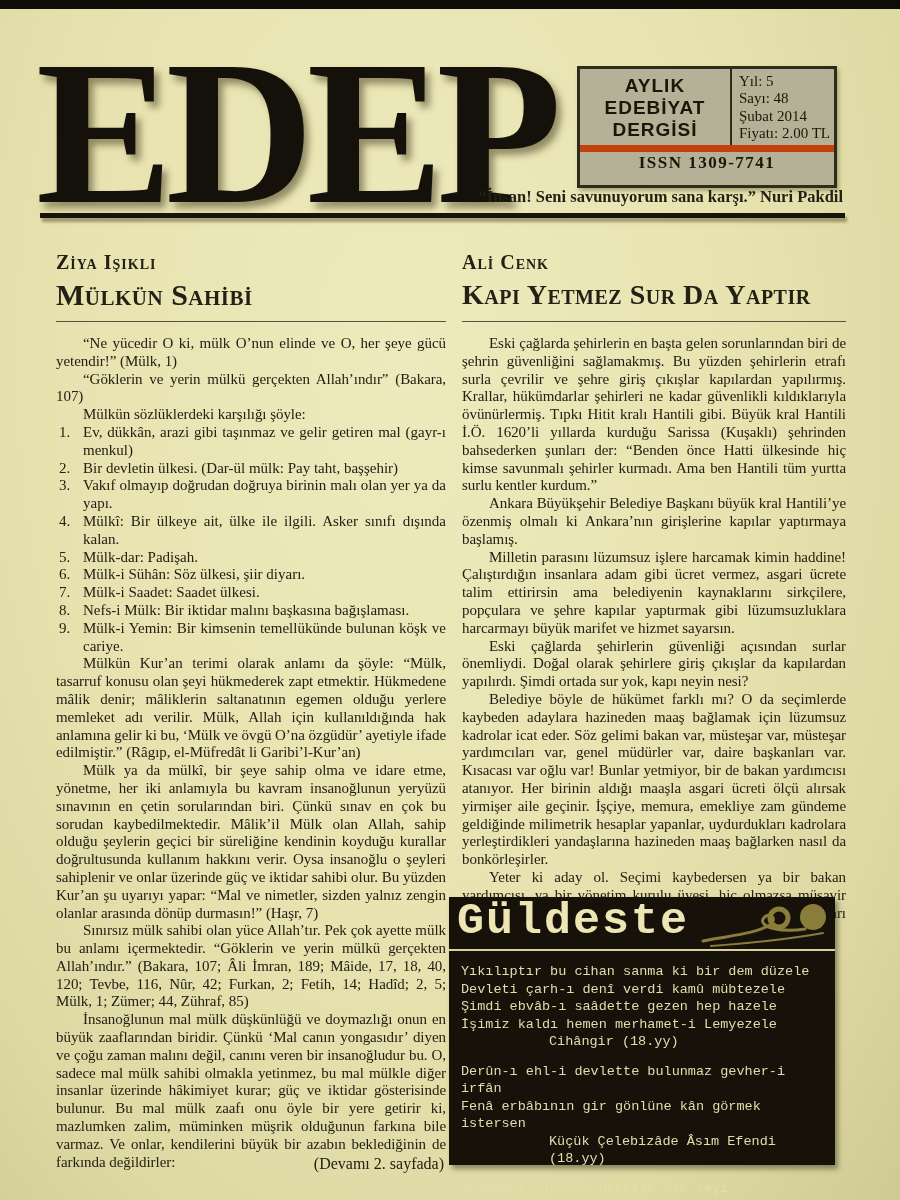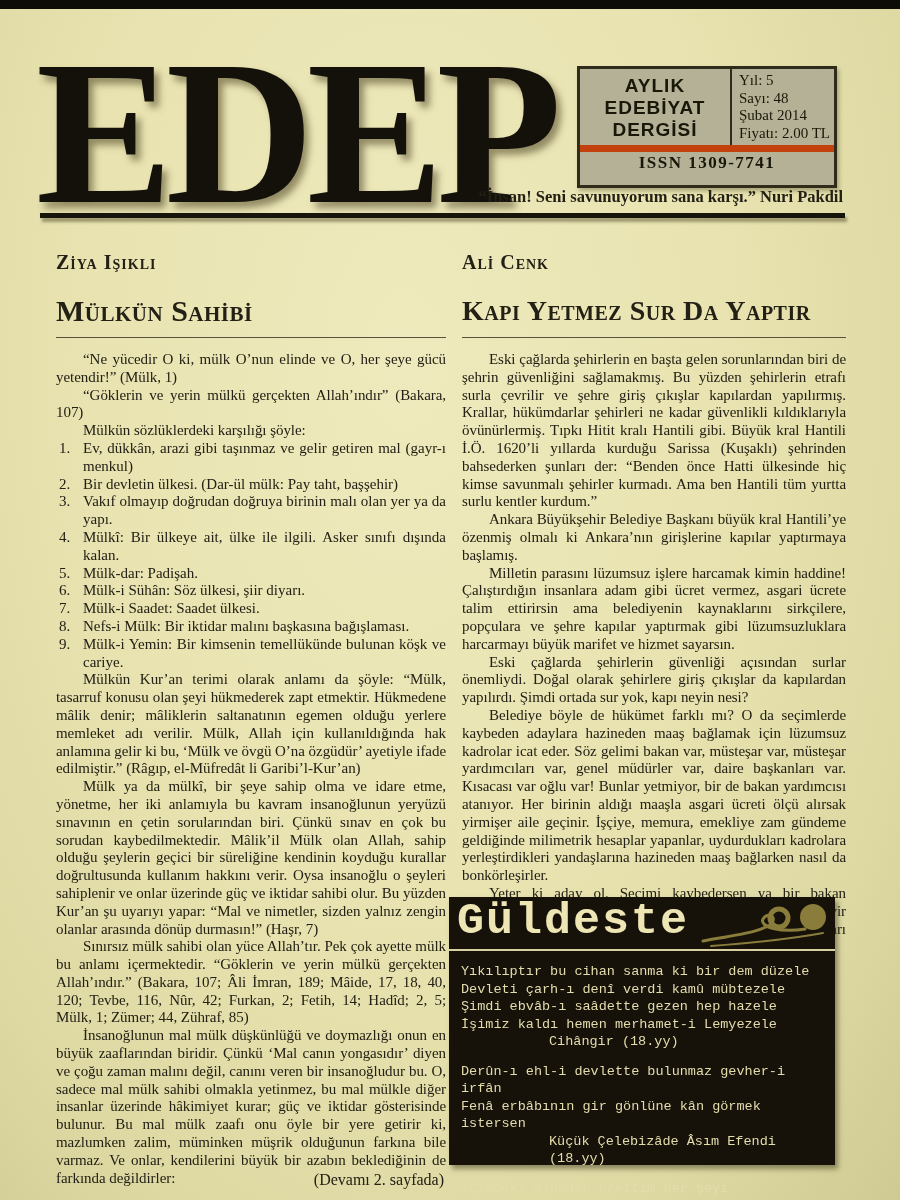--- a/index.html
+++ b/index.html
@@ -15,37 +15,37 @@
   .logo{
     position:absolute;left:36px;top:30px;
     font-family:"Liberation Serif", serif;font-weight:700;
     font-size:205px;line-height:205px;letter-spacing:-7px;color:#14110a;
     text-shadow:5px 6px 7px rgba(72,64,32,.55);
   }
   .head-rule{position:absolute;left:40px;top:213px;width:805px;height:5px;background:#17140c;
     box-shadow:2px 4px 3px rgba(95,88,55,.55);}
   .mastbox{position:absolute;left:577px;top:66px;width:254px;background:#b5b197;
     border:3px solid #2f2c1c;box-shadow:2px 3px 4px rgba(80,74,40,.4);}
-  .mast-top{display:flex;align-items:flex-start;}
+  .mast-top{display:flex;align-items:center;}
   .mast-type{width:146px;border-right:2px solid #2f2c1c;padding:6px 2px 4px;
     font-family:"Liberation Sans", sans-serif;font-weight:bold;font-size:19px;line-height:22px;
     text-align:center;letter-spacing:1px;white-space:pre-line;color:#191708;}
   .mast-meta{flex:1;padding:3px 0 2px 7px;font-size:15px;line-height:17.5px;white-space:pre-line;color:#191708;}
   .issn{border-top:7px solid #c2410c;text-align:center;font-weight:bold;font-size:17px;
     letter-spacing:1.5px;padding:1px 0 12px;color:#191708;}
   .motto{position:absolute;top:187px;right:57px;font-size:16.5px;white-space:nowrap;}
   .motto-quote{font-weight:bold;}
   .motto-author{font-weight:bold;}
 
   
   .col{position:absolute;top:250px;}
   .col-left{left:56px;width:390px;}
   .col-right{left:462px;width:384px;}
   .author{font-variant:small-caps;font-weight:bold;font-size:20px;line-height:24px;letter-spacing:1px;}
-  .title{font-variant:small-caps;font-weight:bold;font-size:30px;line-height:34px;margin:20px 0 0;
+  .title{font-variant:small-caps;font-weight:bold;font-size:30px;line-height:34px;margin:4px 0 0;
     letter-spacing:.5px;white-space:nowrap;}
   .title-right{font-size:28px;}
   .col-rule{border-bottom:1.5px solid #56523c;margin-top:9px;margin-bottom:13px;}
   .body p{margin:0;text-indent:27px;text-align:justify;font-size:15px;line-height:17.8px;letter-spacing:-.05px;}
   .numlist{margin:0;}
   .li{position:relative;padding-left:27px;font-size:15px;line-height:17.8px;text-align:justify;}
   .num{position:absolute;left:3px;}
   .continuation{text-align:right;font-size:16px;margin-top:-16px;padding-right:2px;}
 
   

